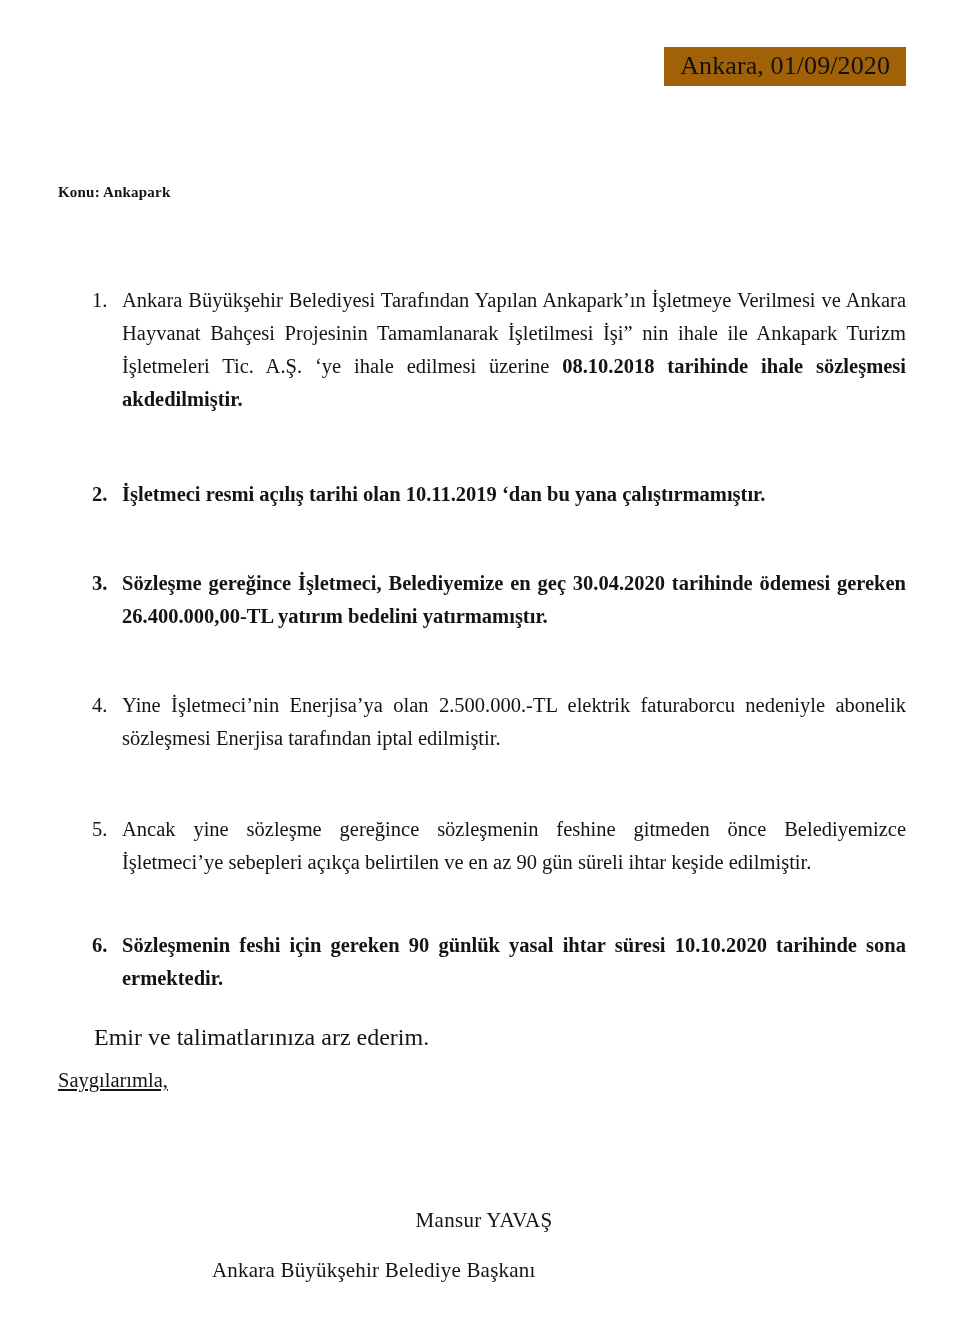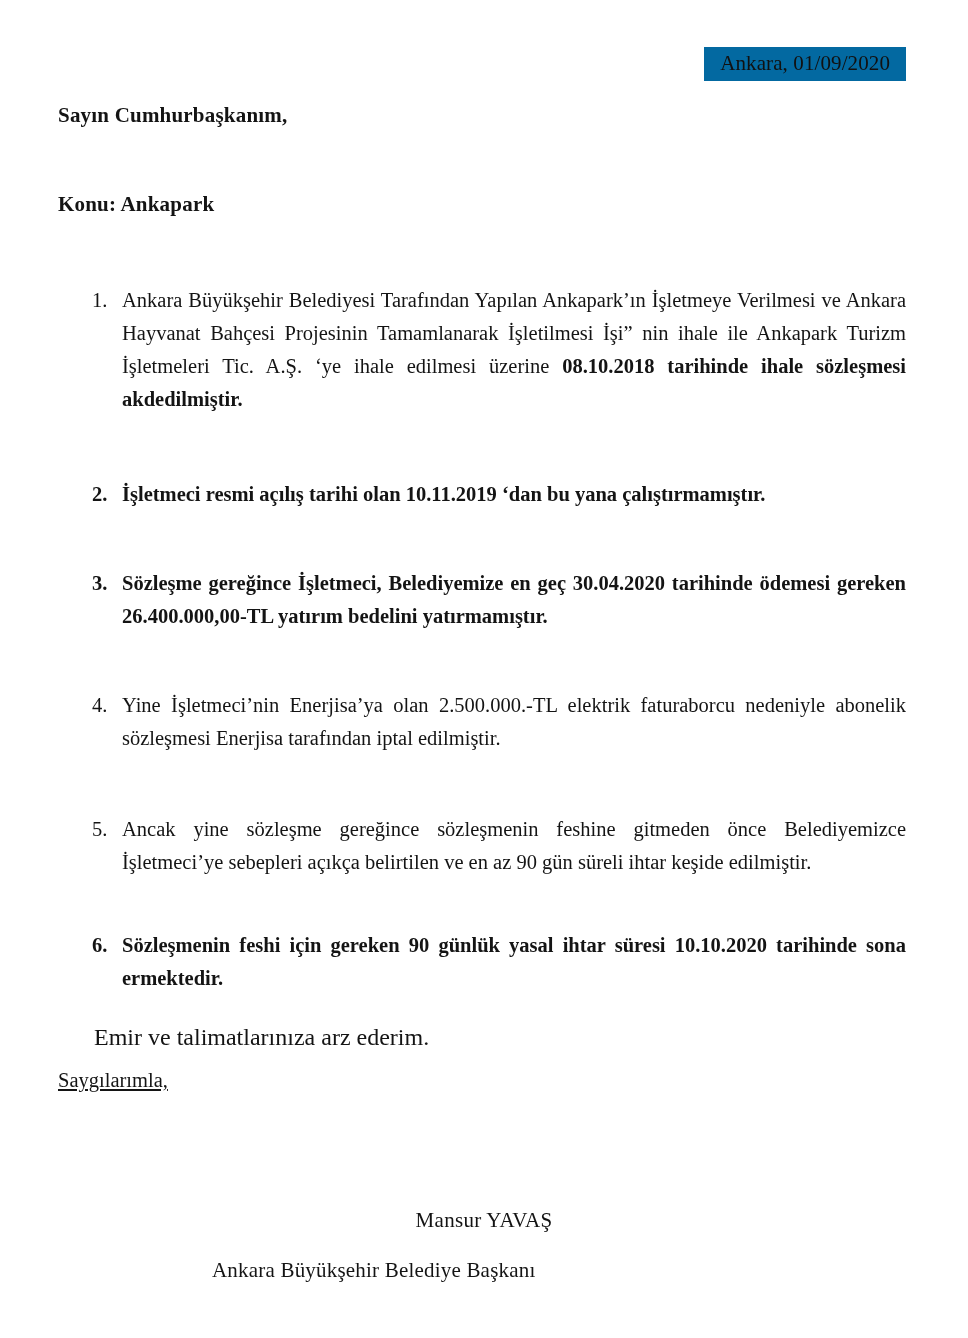--- a/index.html
+++ b/index.html
@@ -25,42 +25,42 @@
   
   .date-row {
     position: absolute;
     top: 47px;
     left: 0;
     right: 62px;
     text-align: right;
   }
   .date-highlight {
     display: inline-block;
-    background: #0369a1;
+    background: #a16207;
     padding: 5px 16px 7px 16px;
-    font-size: 21px;
+    font-size: 26px;
     line-height: 1.05;
     letter-spacing: 0.1px;
     color: #111111;
   }
 
   
   .salutation {
     position: absolute;
     top: 103px;
     left: 58px;
     font-size: 21px;
     font-weight: bold;
     letter-spacing: 0.2px;
   }
   .subject {
     position: absolute;
-    top: 192px;
+    top: 184px;
     left: 58px;
-    font-size: 21px;
+    font-size: 15px;
     font-weight: bold;
     letter-spacing: 0.2px;
   }
 
   
   .list {
     position: absolute;
     top: 284px;
     left: 92px;
     width: 814px;
@@ -136,21 +136,20 @@
 </style>
 </head>
 <body>
 
 <div class="page">
 
   <div class="date-row">
     <span class="date-highlight">Ankara, 01/09/2020</span>
   </div>
 
-  <div class="salutation">Sayın Cumhurbaşkanım,</div>
 
   <div class="subject">Konu: Ankapark</div>
 
   <div class="list">
 
     <div class="item item-1">
       <span class="num">1.</span>
       <span class="body"><span>Ankara Büyükşehir Belediyesi Tarafından Yapılan Ankapark’ın İşletmeye Verilmesi ve Ankara Hayvanat Bahçesi Projesinin Tamamlanarak İşletilmesi İşi” nin ihale ile Ankapark Turizm İşletmeleri Tic. A.Ş. ‘ye ihale edilmesi üzerine </span><span class="b">08.10.2018 tarihinde ihale sözleşmesi akdedilmiştir.</span></span>
     </div>
 

